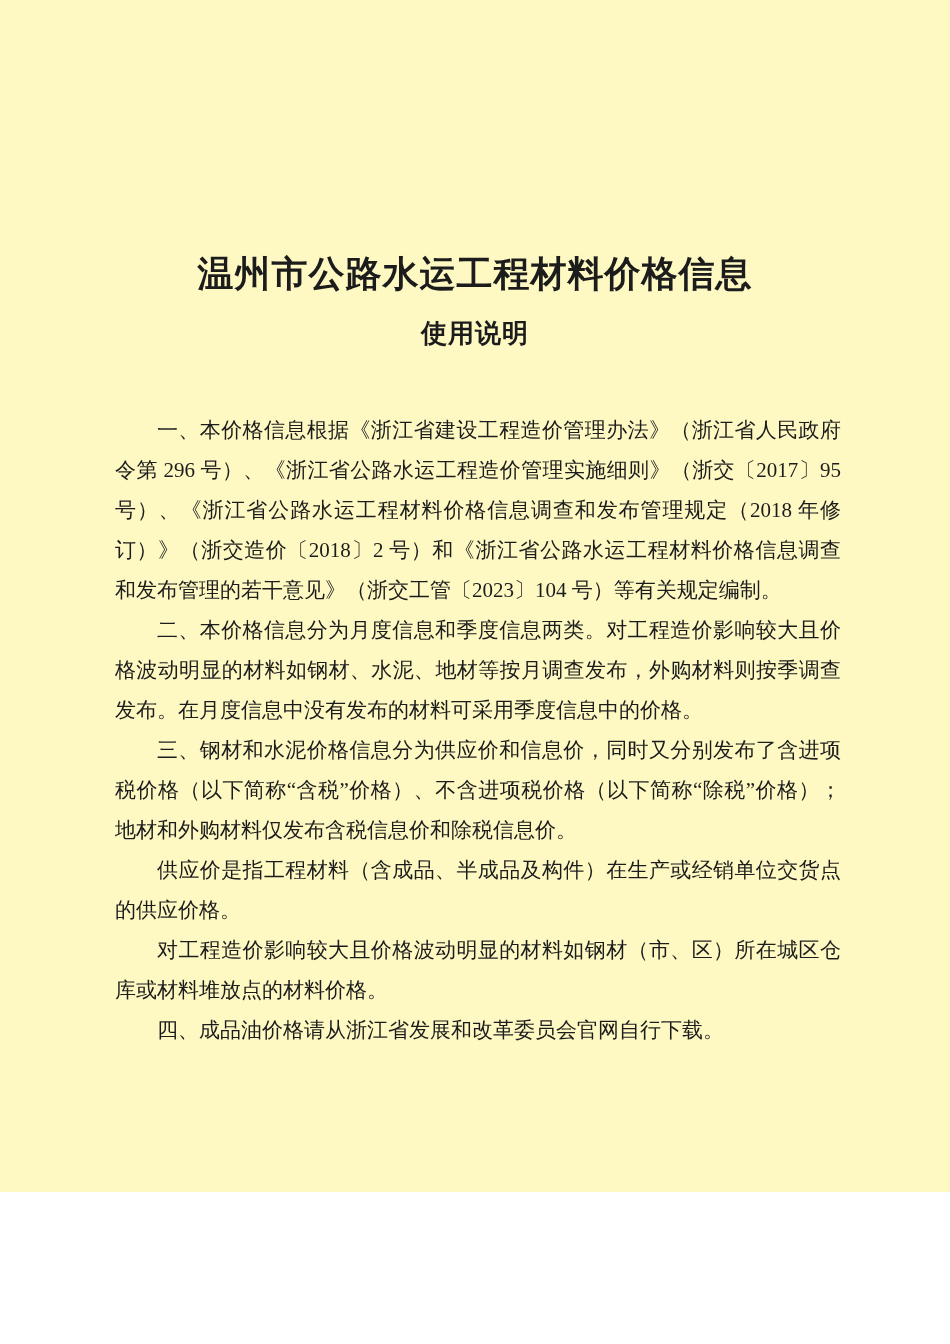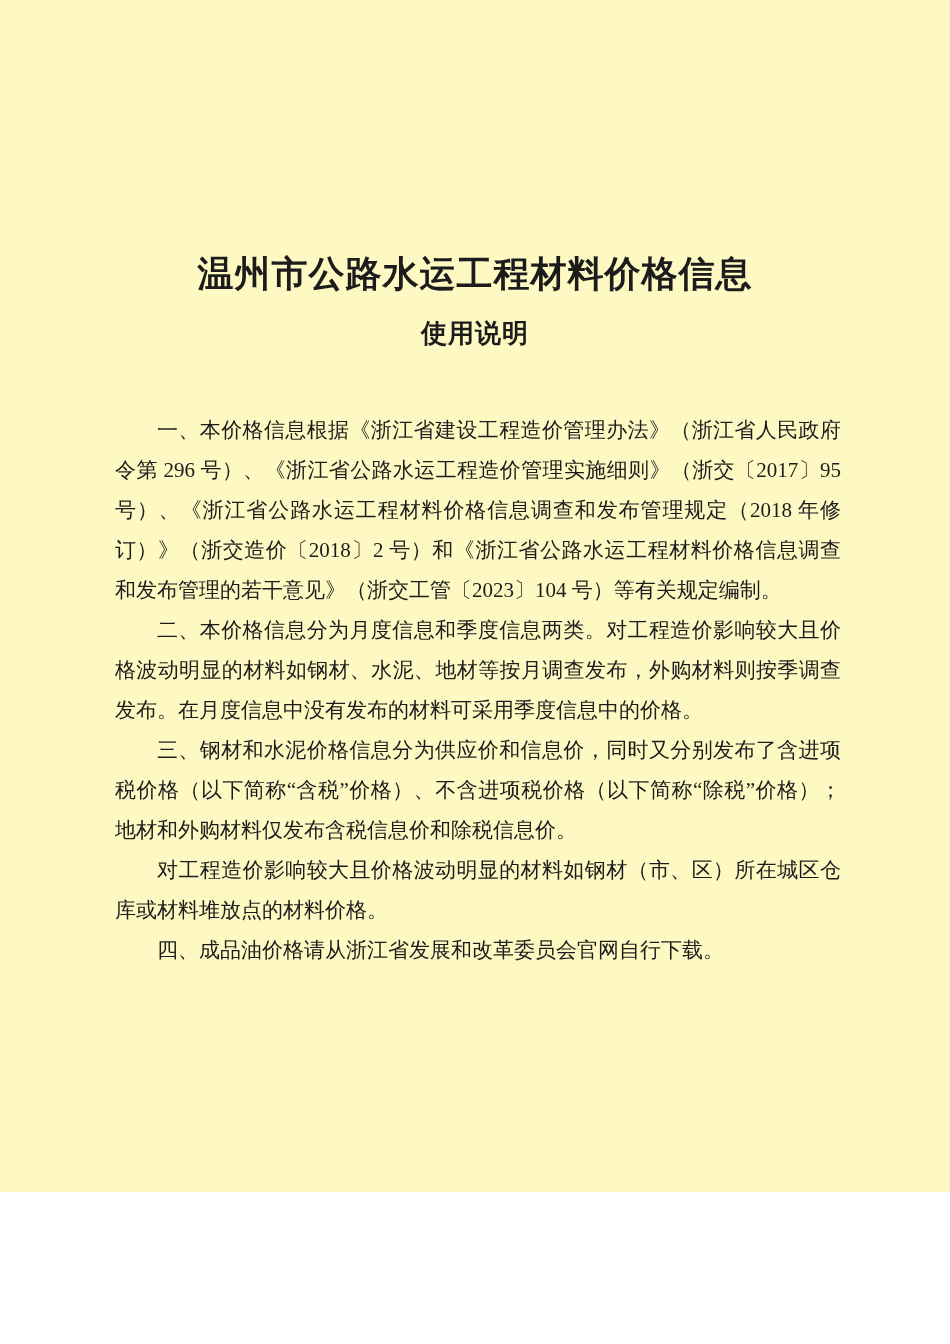--- a/index.html
+++ b/index.html
@@ -74,20 +74,21 @@
 
   <div class="title-block">
     <div class="title-line1">温州市公路水运工程材料价格信息</div>
     <div class="title-line2">使用说明</div>
   </div>
 
   <div class="content">
     <p>一、本价格信息根据《浙江省建设工程造价管理办法》（浙江省人民政府令第 296 号）、《浙江省公路水运工程造价管理实施细则》（浙交〔2017〕95 号）、《浙江省公路水运工程材料价格信息调查和发布管理规定（2018 年修订）》（浙交造价〔2018〕2 号）和《浙江省公路水运工程材料价格信息调查和发布管理的若干意见》（浙交工管〔2023〕104 号）等有关规定编制。</p>
     <p>二、本价格信息分为月度信息和季度信息两类。对工程造价影响较大且价格波动明显的材料如钢材、水泥、地材等按月调查发布，外购材料则按季调查发布。在月度信息中没有发布的材料可采用季度信息中的价格。</p>
     <p>三、钢材和水泥价格信息分为供应价和信息价，同时又分别发布了含进项税价格（以下简称“含税”价格）、不含进项税价格（以下简称“除税”价格）；地材和外购材料仅发布含税信息价和除税信息价。</p>
+    <p>供应价是指工程材料（含成品、半成品及构件）在生产或经销单位交货点的供应价格。</p>
     <p>对工程造价影响较大且价格波动明显的材料如钢材（市、区）所在城区仓库或材料堆放点的材料价格。</p>
     <p>四、成品油价格请从浙江省发展和改革委员会官网自行下载。</p>
   </div>
 
   <div class="footer">
     <span class="dash">—</span><span class="pagenum">1</span><span class="dash">—</span>
   </div>
 
 </div>
 

